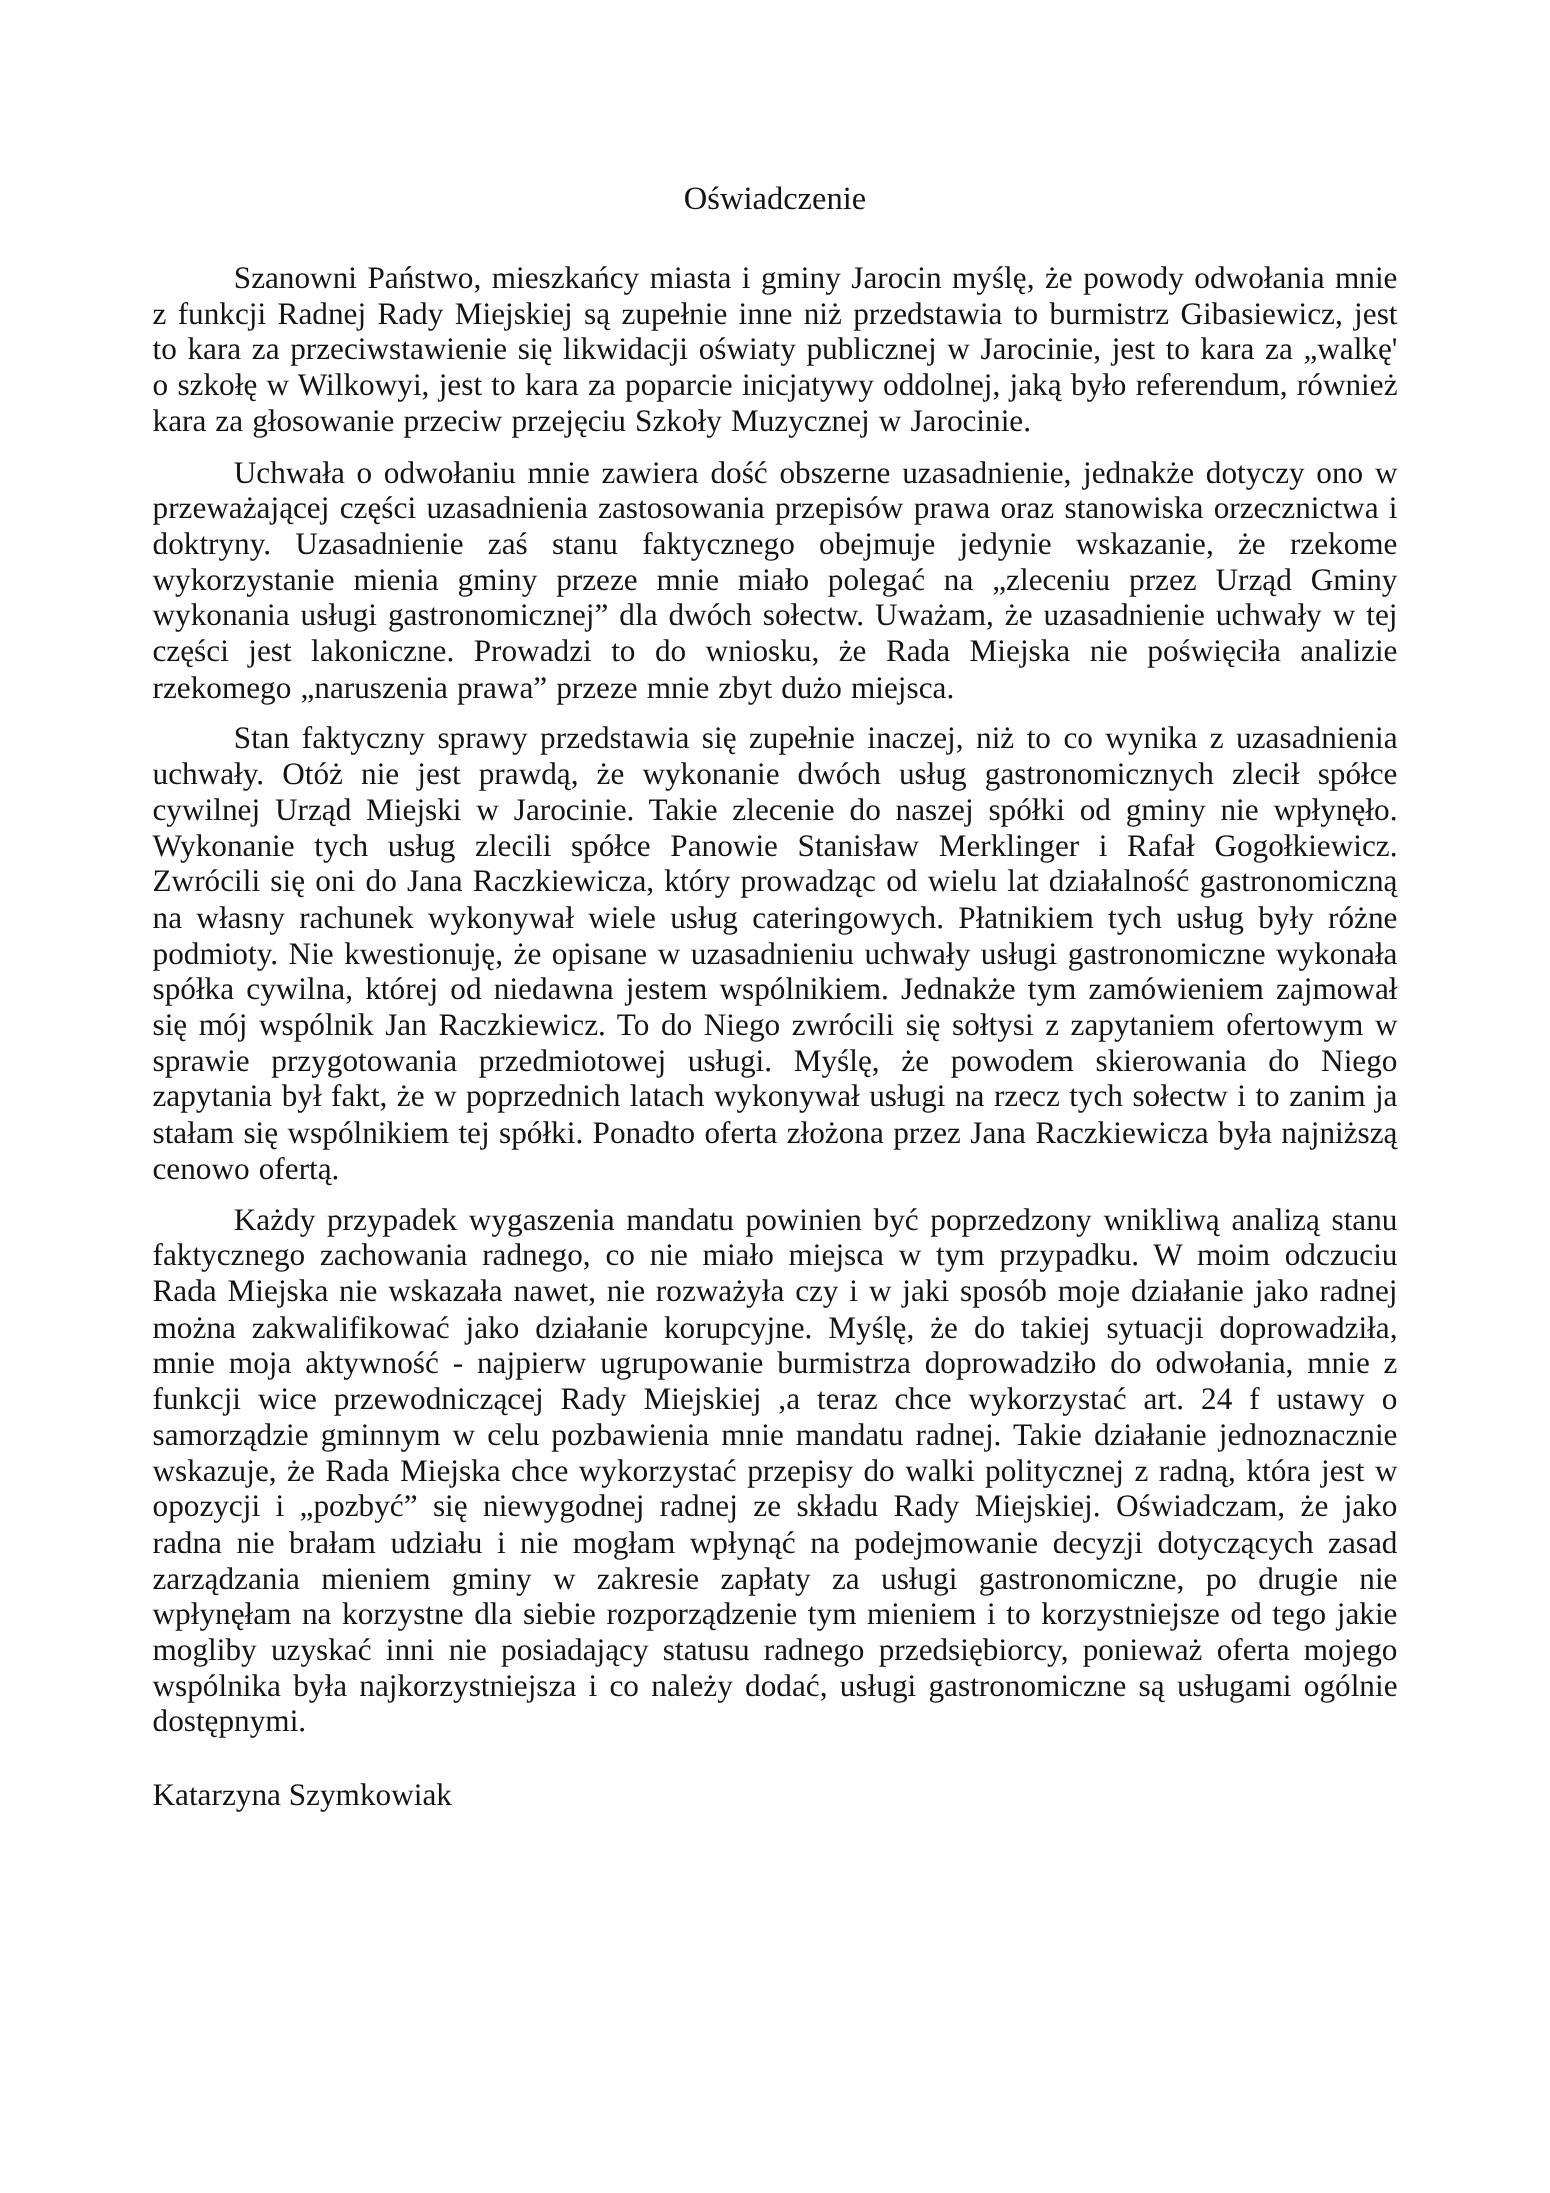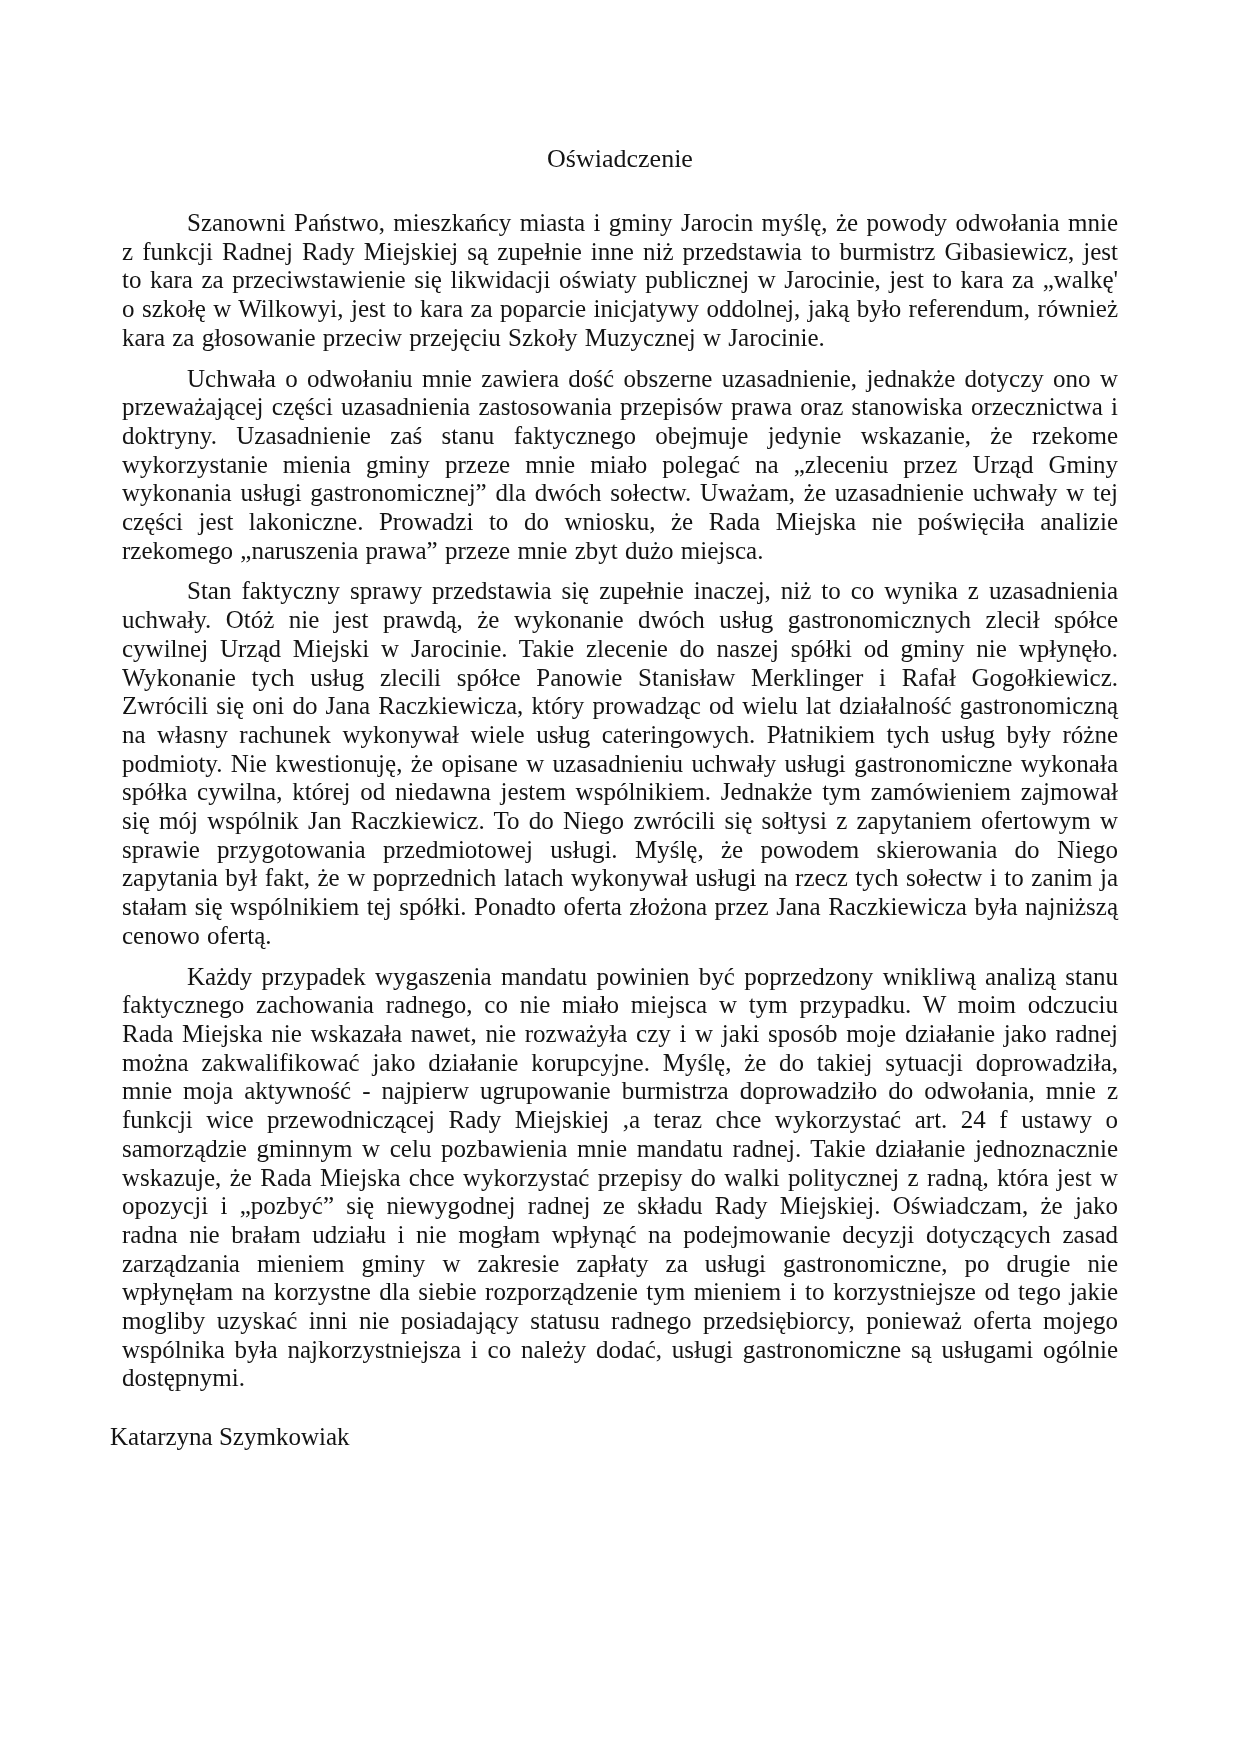--- a/index.html
+++ b/index.html
@@ -32,20 +32,21 @@
     text-align: justify;
     text-indent: 65px;
     margin: 12px;
     word-spacing: 1px;
   }
   .signature {
     font-size: 25px;
     line-height: 28.7px;
     margin-top: 30px;
     text-align: left;
+    margin-left: 12px;
   }
 </style>
 </head>
 <body>
 
 <div class="page">
   <h1 class="doc-title">Oświadczenie</h1>
 
   <div class="doc-body">
     <p>Szanowni Państwo, mieszkańcy miasta  i gminy Jarocin myślę, że powody odwołania mnie z funkcji Radnej Rady Miejskiej są zupełnie inne niż przedstawia to burmistrz Gibasiewicz, jest to kara za przeciwstawienie się likwidacji oświaty publicznej w Jarocinie, jest to kara za „walkę' o szkołę w Wilkowyi, jest to kara za poparcie inicjatywy oddolnej, jaką było referendum, również kara za głosowanie przeciw przejęciu Szkoły Muzycznej w Jarocinie.</p>

